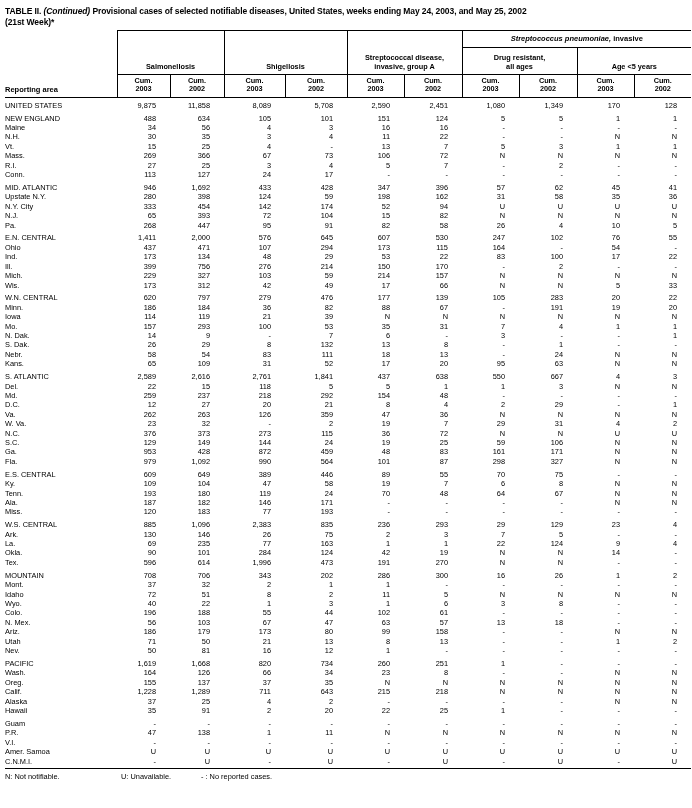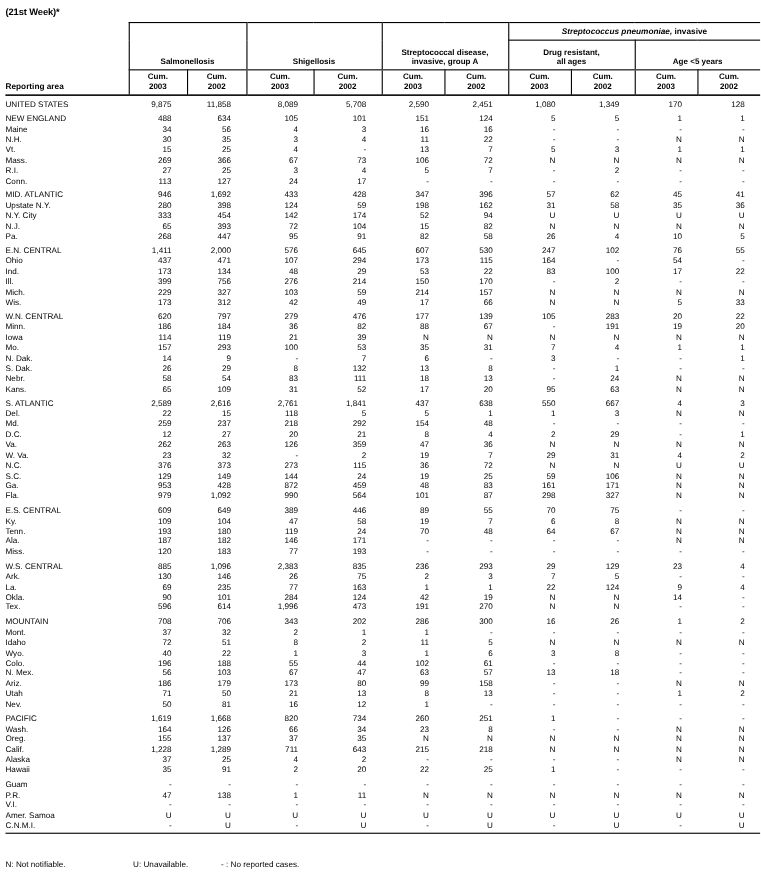--- a/index.html
+++ b/index.html
@@ -18,27 +18,32 @@
   .cum{border-left:1px solid #000;border-bottom:1.5px solid #000;text-align:center;white-space:pre-line;font-size:7.3px;line-height:8.6px;padding:2px 0 3px 0;margin-left:33px;}
   tbody td{font-size:7.4px;line-height:9.4px;height:9.4px;white-space:nowrap;}
   tbody td.area{text-align:left;}
   tbody td.num{text-align:right;padding-right:14px;}
   tbody tr.gap td{padding-top:3.5px;}
   tbody tr.first td{padding-top:3px;margin-top:38px;}
   .bottom-rule{width:686px;border-top:1.5px solid #000;margin-top:2px;height:0;}
   .footnotes{margin-top:3px;font-size:7.4px;line-height:9.5px;width:686px;}
   .fn-seg1{display:inline-block;width:116px;}
   .fn-seg2{display:inline-block;width:80px;}
-  .fn-seg3{display:inline-block;margin-top:20px;}
+  .fn-seg3{display:inline-block;}
 </style>
 </head>
 <body>
 
 <div class="page">
 
+  <div class="title">
+    <span>TABLE II.</span>
+    <span class="it">(Continued)</span>
+    <span>Provisional cases of selected notifiable diseases, United States, weeks ending May 24, 2003, and May 25, 2002</span>
+  </div>
   <div class="title">(21st Week)*</div>
 
   <table>
     <colgroup>
       <col style="width:112px">
       <col style="width:53px">
         <col style="width:54px">
       <col style="width:61px">
         <col style="width:62px">
       <col style="width:57px">

